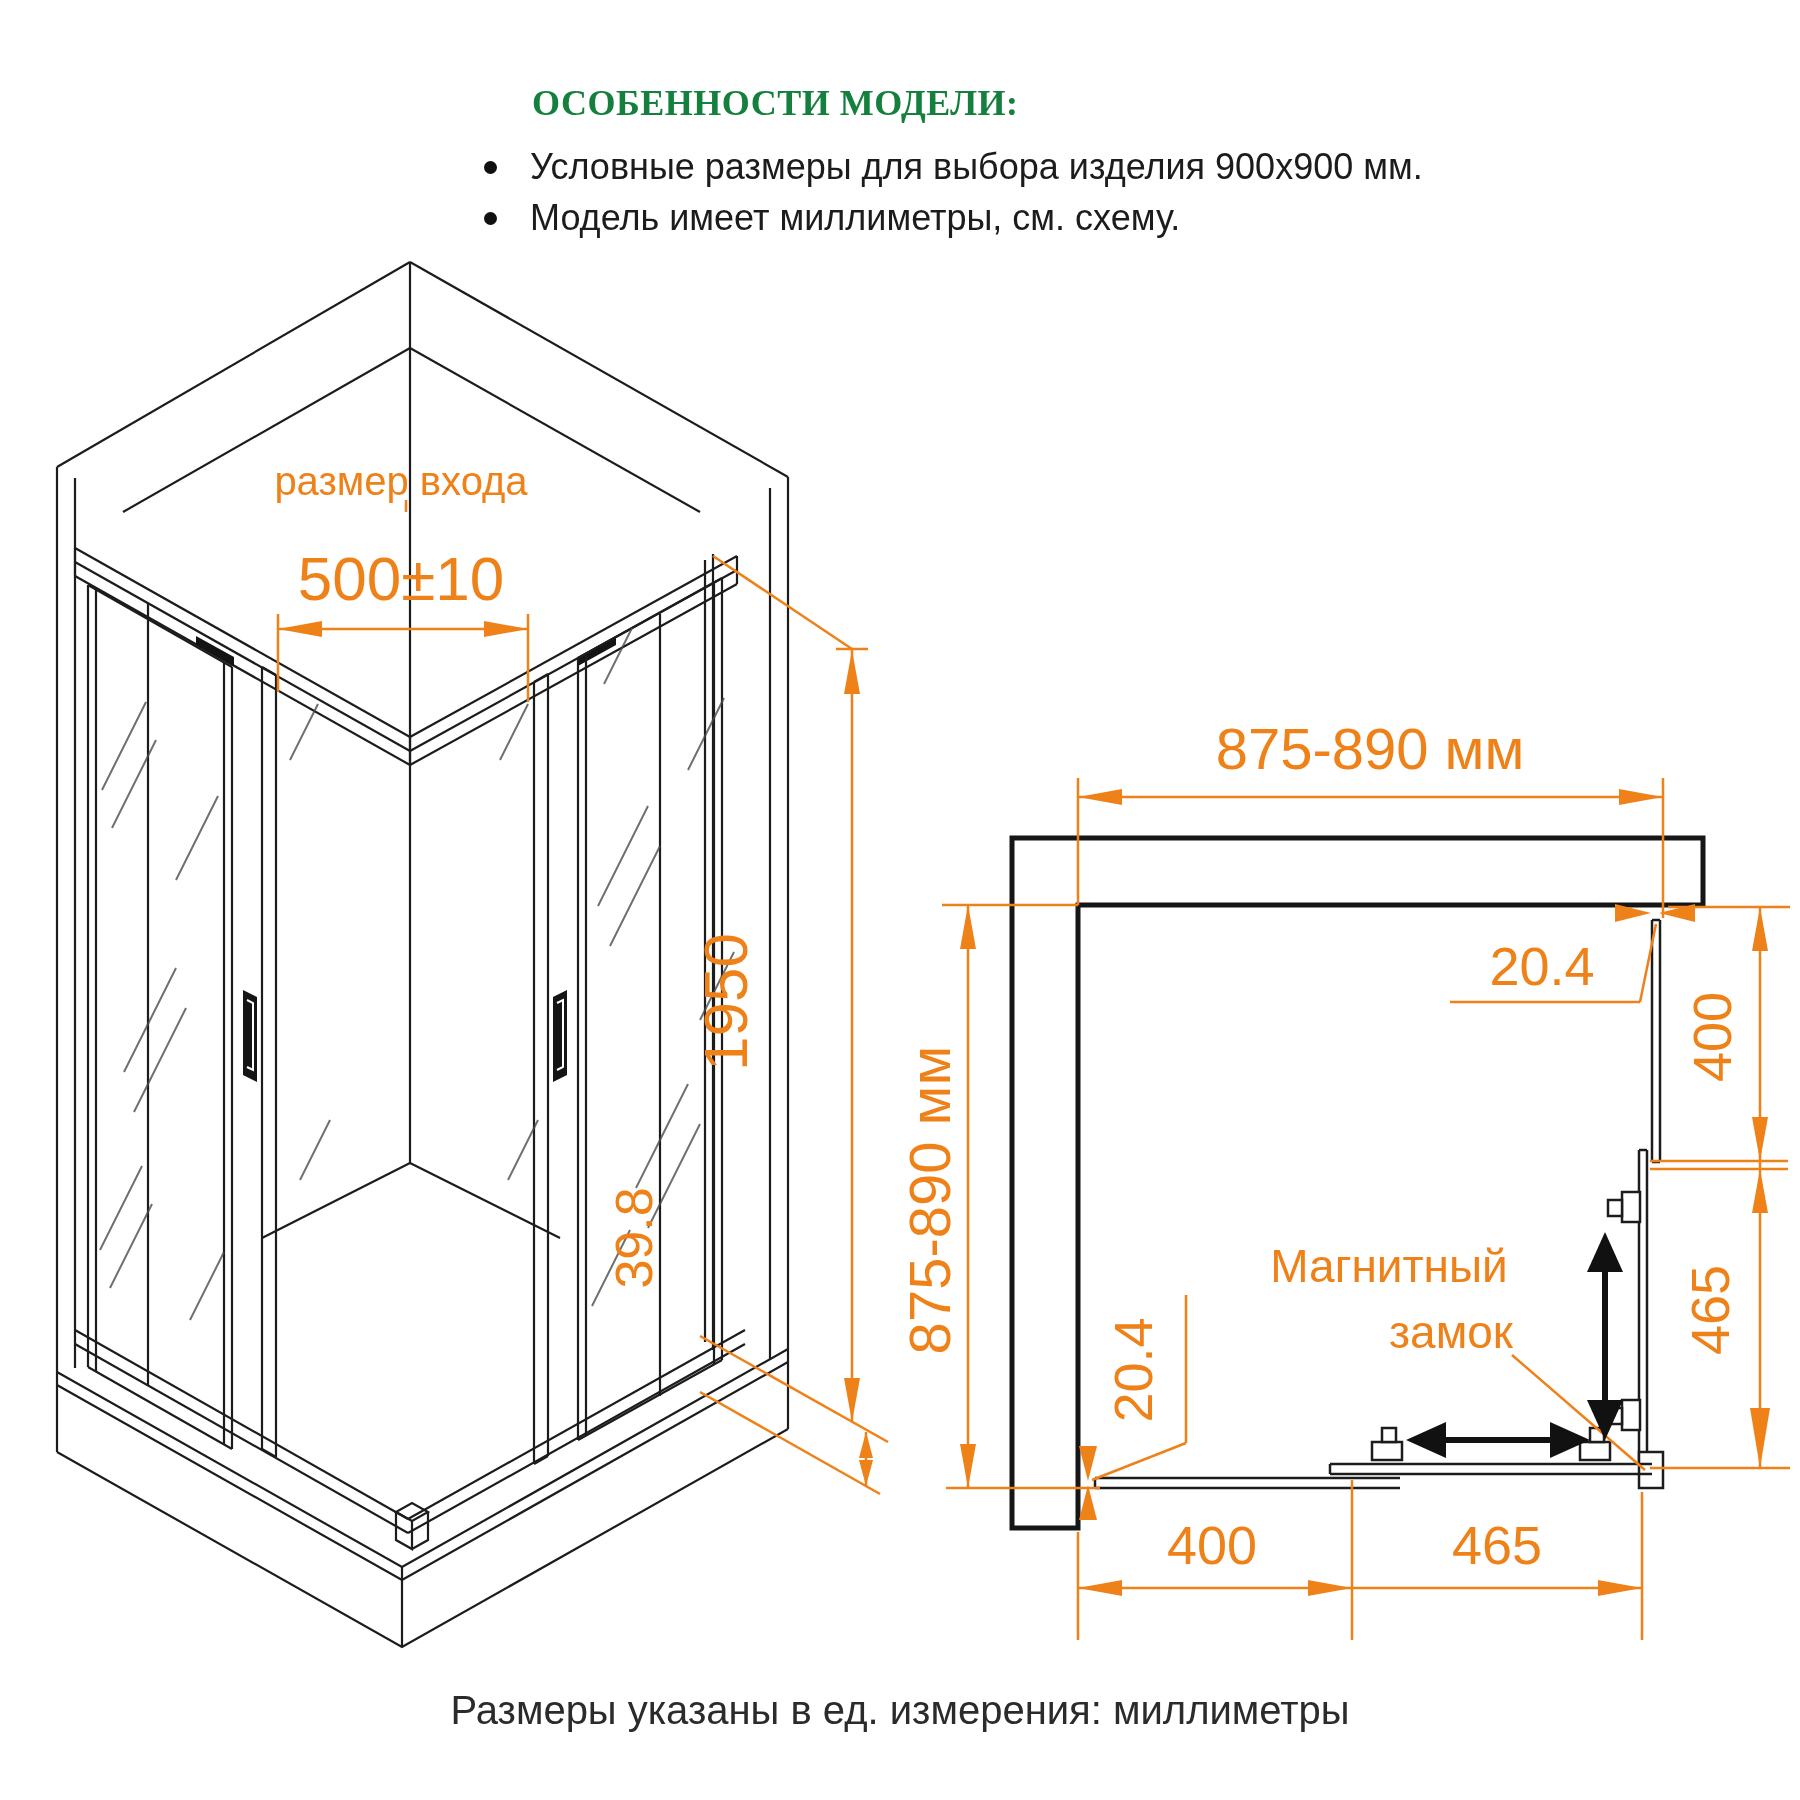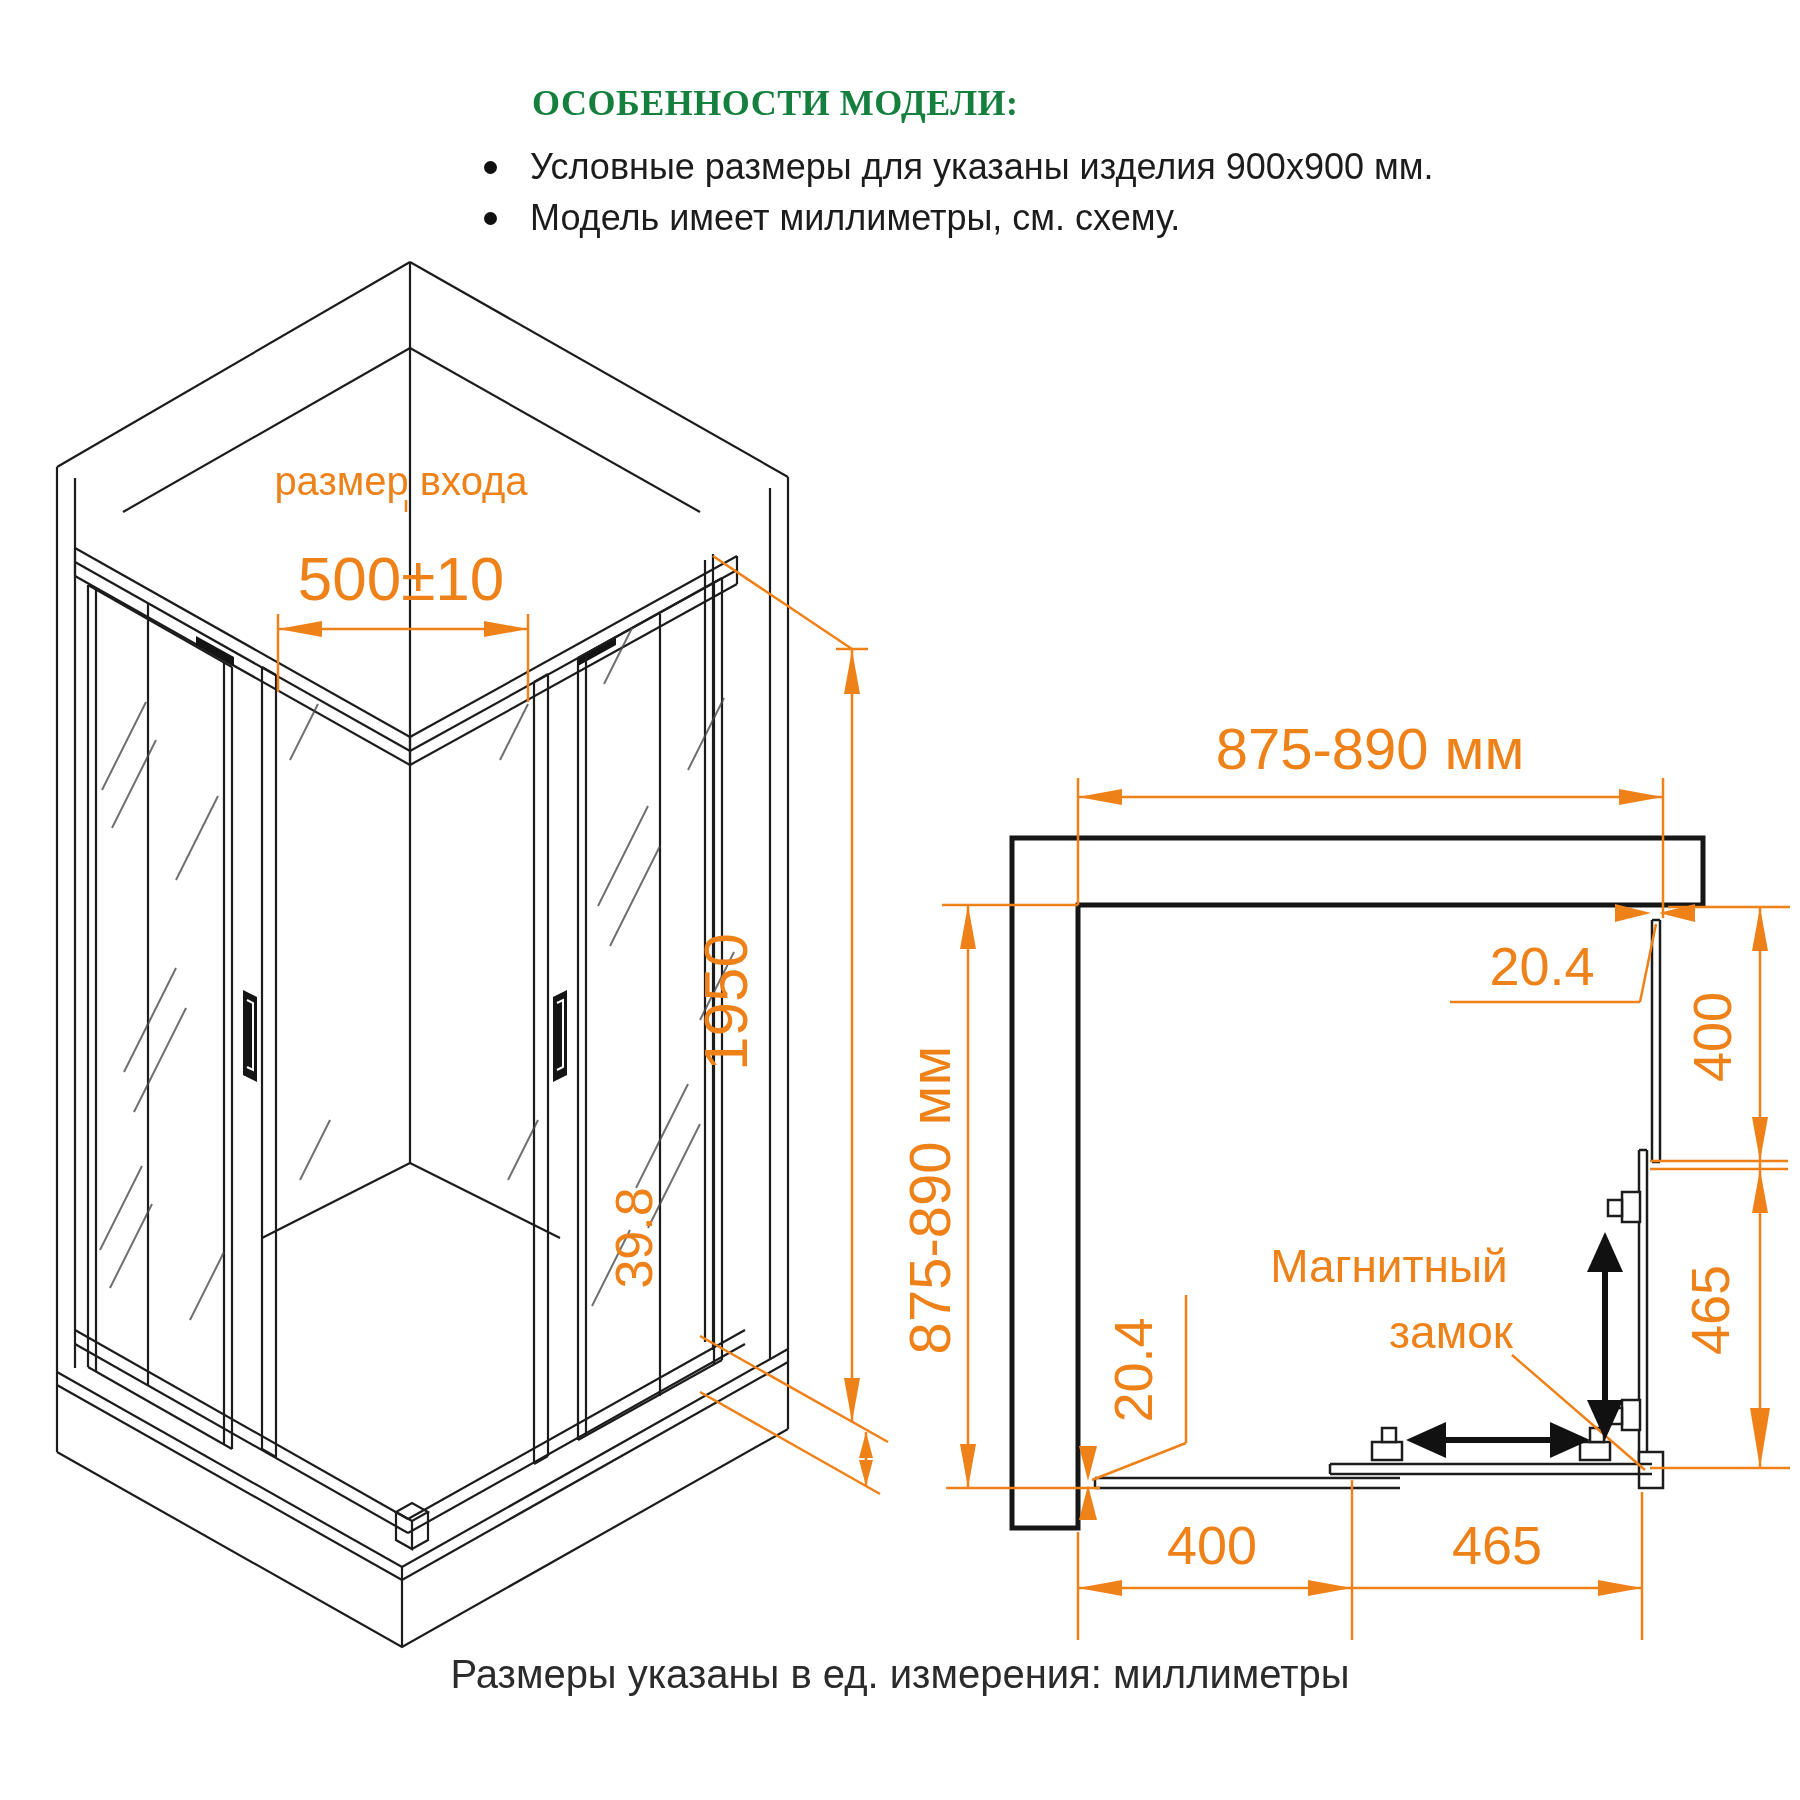--- a/index.html
+++ b/index.html
@@ -17,37 +17,37 @@
   .features-list{list-style:none;margin:0;padding:0;}
   .features-list li{
     position:relative;font-size:36px;line-height:50px;color:#1c1c1c;
     padding-left:60px;margin:0 0 1px 0;
   }
   .features-list li .dot{
     position:absolute;left:14px;top:19px;width:13px;height:13px;border-radius:50%;
     background:#101010;
   }
   .units-note{
-    position:absolute;left:0;top:1652px;width:1800px;text-align:center;
+    position:absolute;left:0;top:1688px;width:1800px;text-align:center;
     font-size:40px;color:#2b2b2b;
   }
   text{font-family:"Liberation Sans", sans-serif;}
   .dim-txt{fill:#ef8119;}
   .blk{stroke:#1c1c1c;fill:none;}
   .org{stroke:#ef8119;fill:none;}
 </style>
 </head>
 <body>
 
 <div class="page">
 
   <div class="features">
     <div class="features-title">ОСОБЕННОСТИ МОДЕЛИ:</div>
     <ul class="features-list">
-      <li><span class="dot"></span><span>Условные размеры для указаны изделия 900х900 мм.</span></li>
+      <li><span class="dot"></span><span>Условные размеры для выбора изделия 900х900 мм.</span></li>
       <li><span class="dot"></span><span>Модель имеет миллиметры, см. схему.</span></li>
     </ul>
   </div>
 
   <svg class="drawing-svg" viewBox="0 0 1800 1800">
 
     <g>
 
       <g class="blk" stroke-width="2.2">
         <path d="M410,262 L57,467"></path>

